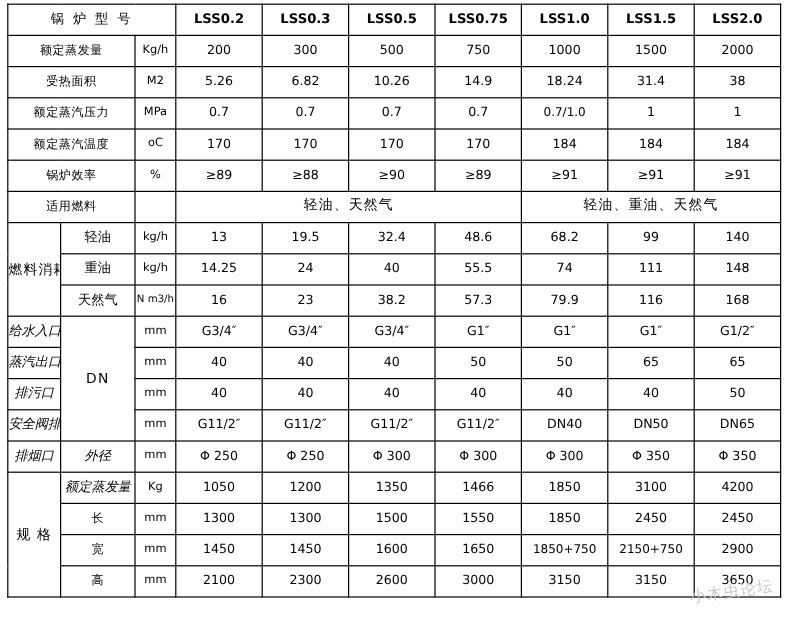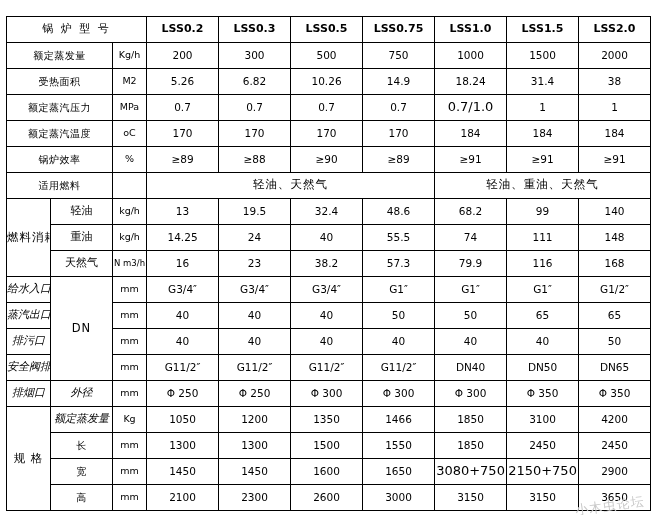--- a/index.html
+++ b/index.html
@@ -16,21 +16,21 @@
   }
   #sheet {
     position: relative;
     width: 657px;
     height: 515px;
   }
   table.spec {
     border-collapse: collapse;
     table-layout: fixed;
     width: 645px;
-    margin: 16px 0 0 6px;
+    margin: 3px 0 0 6px;
     font-size: 10.5px;
   }
   table.spec td {
     border: 1px solid #000;
     text-align: center;
     vertical-align: middle;
     padding: 0;
     line-height: 1.1;
     height: 25px;
     overflow: hidden;
@@ -61,21 +61,21 @@
     font-size: 8.5px;
   }
   .model {
     font-size: 11px;
     font-weight: bold;
   }
   .val {
     font-size: 10.5px;
   }
   .val-sm {
-    font-size: 13px;
+    font-size: 10px;
   }
   .span-group {
     font-size: 11.5px;
     letter-spacing: 1px;
     font-family: Liberation Mono, monospace;
   }
   .vert {
     font-size: 11.5px;
     letter-spacing: 1px;
   }
@@ -316,21 +316,21 @@
         <td class="val">2450</td>
       </tr>
 
       <tr>
         <td class="rowlabel">宽</td>
         <td class="unit">mm</td>
         <td class="val">1450</td>
         <td class="val">1450</td>
         <td class="val">1600</td>
         <td class="val">1650</td>
-        <td class="val-sm">3080+750</td>
+        <td class="val-sm">1850+750</td>
         <td class="val-sm">2150+750</td>
         <td class="val">2900</td>
       </tr>
 
       <tr>
         <td class="rowlabel">高</td>
         <td class="unit">mm</td>
         <td class="val">2100</td>
         <td class="val">2300</td>
         <td class="val">2600</td>

